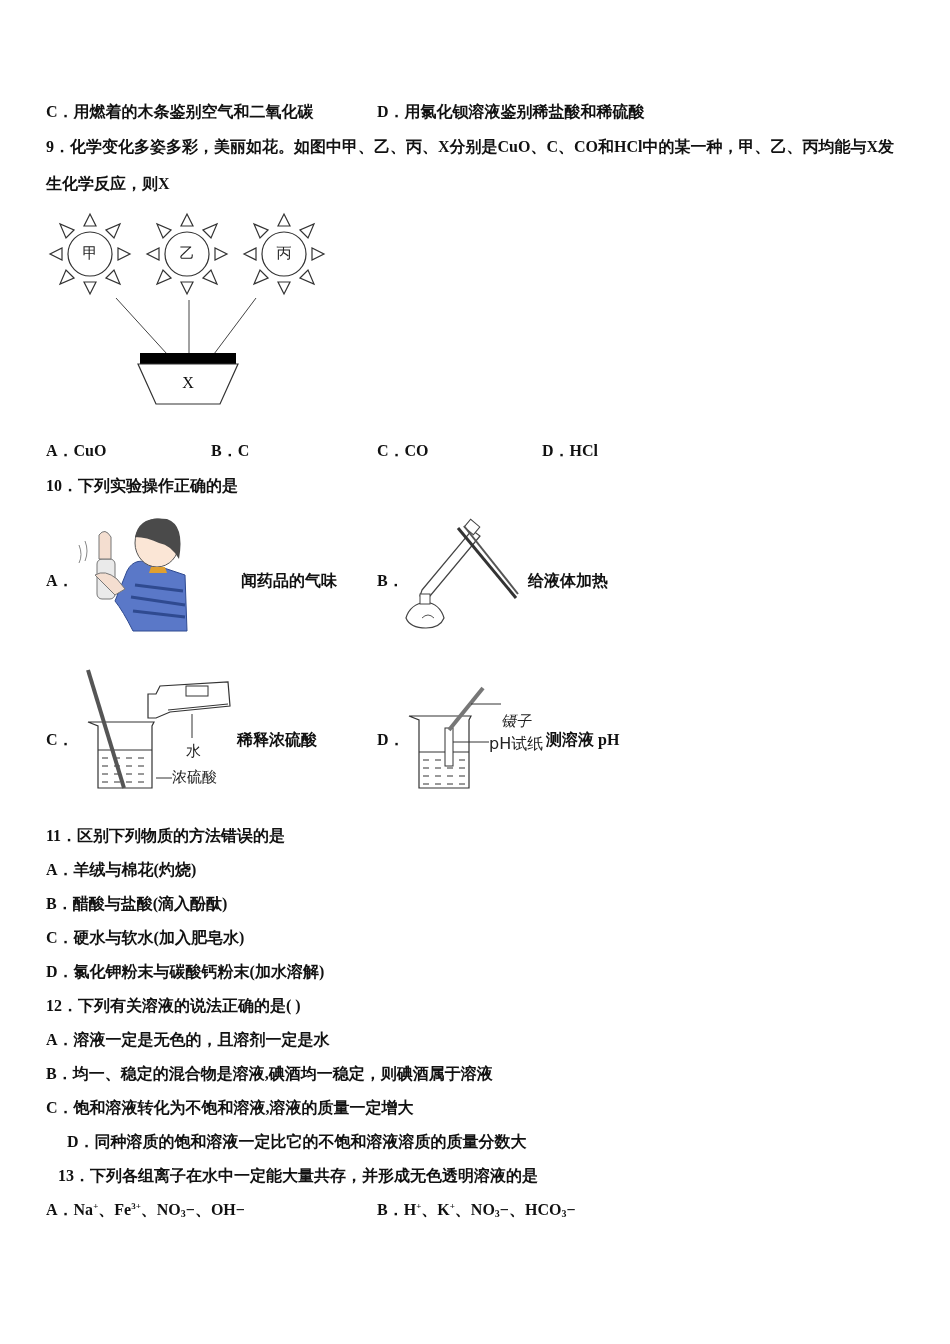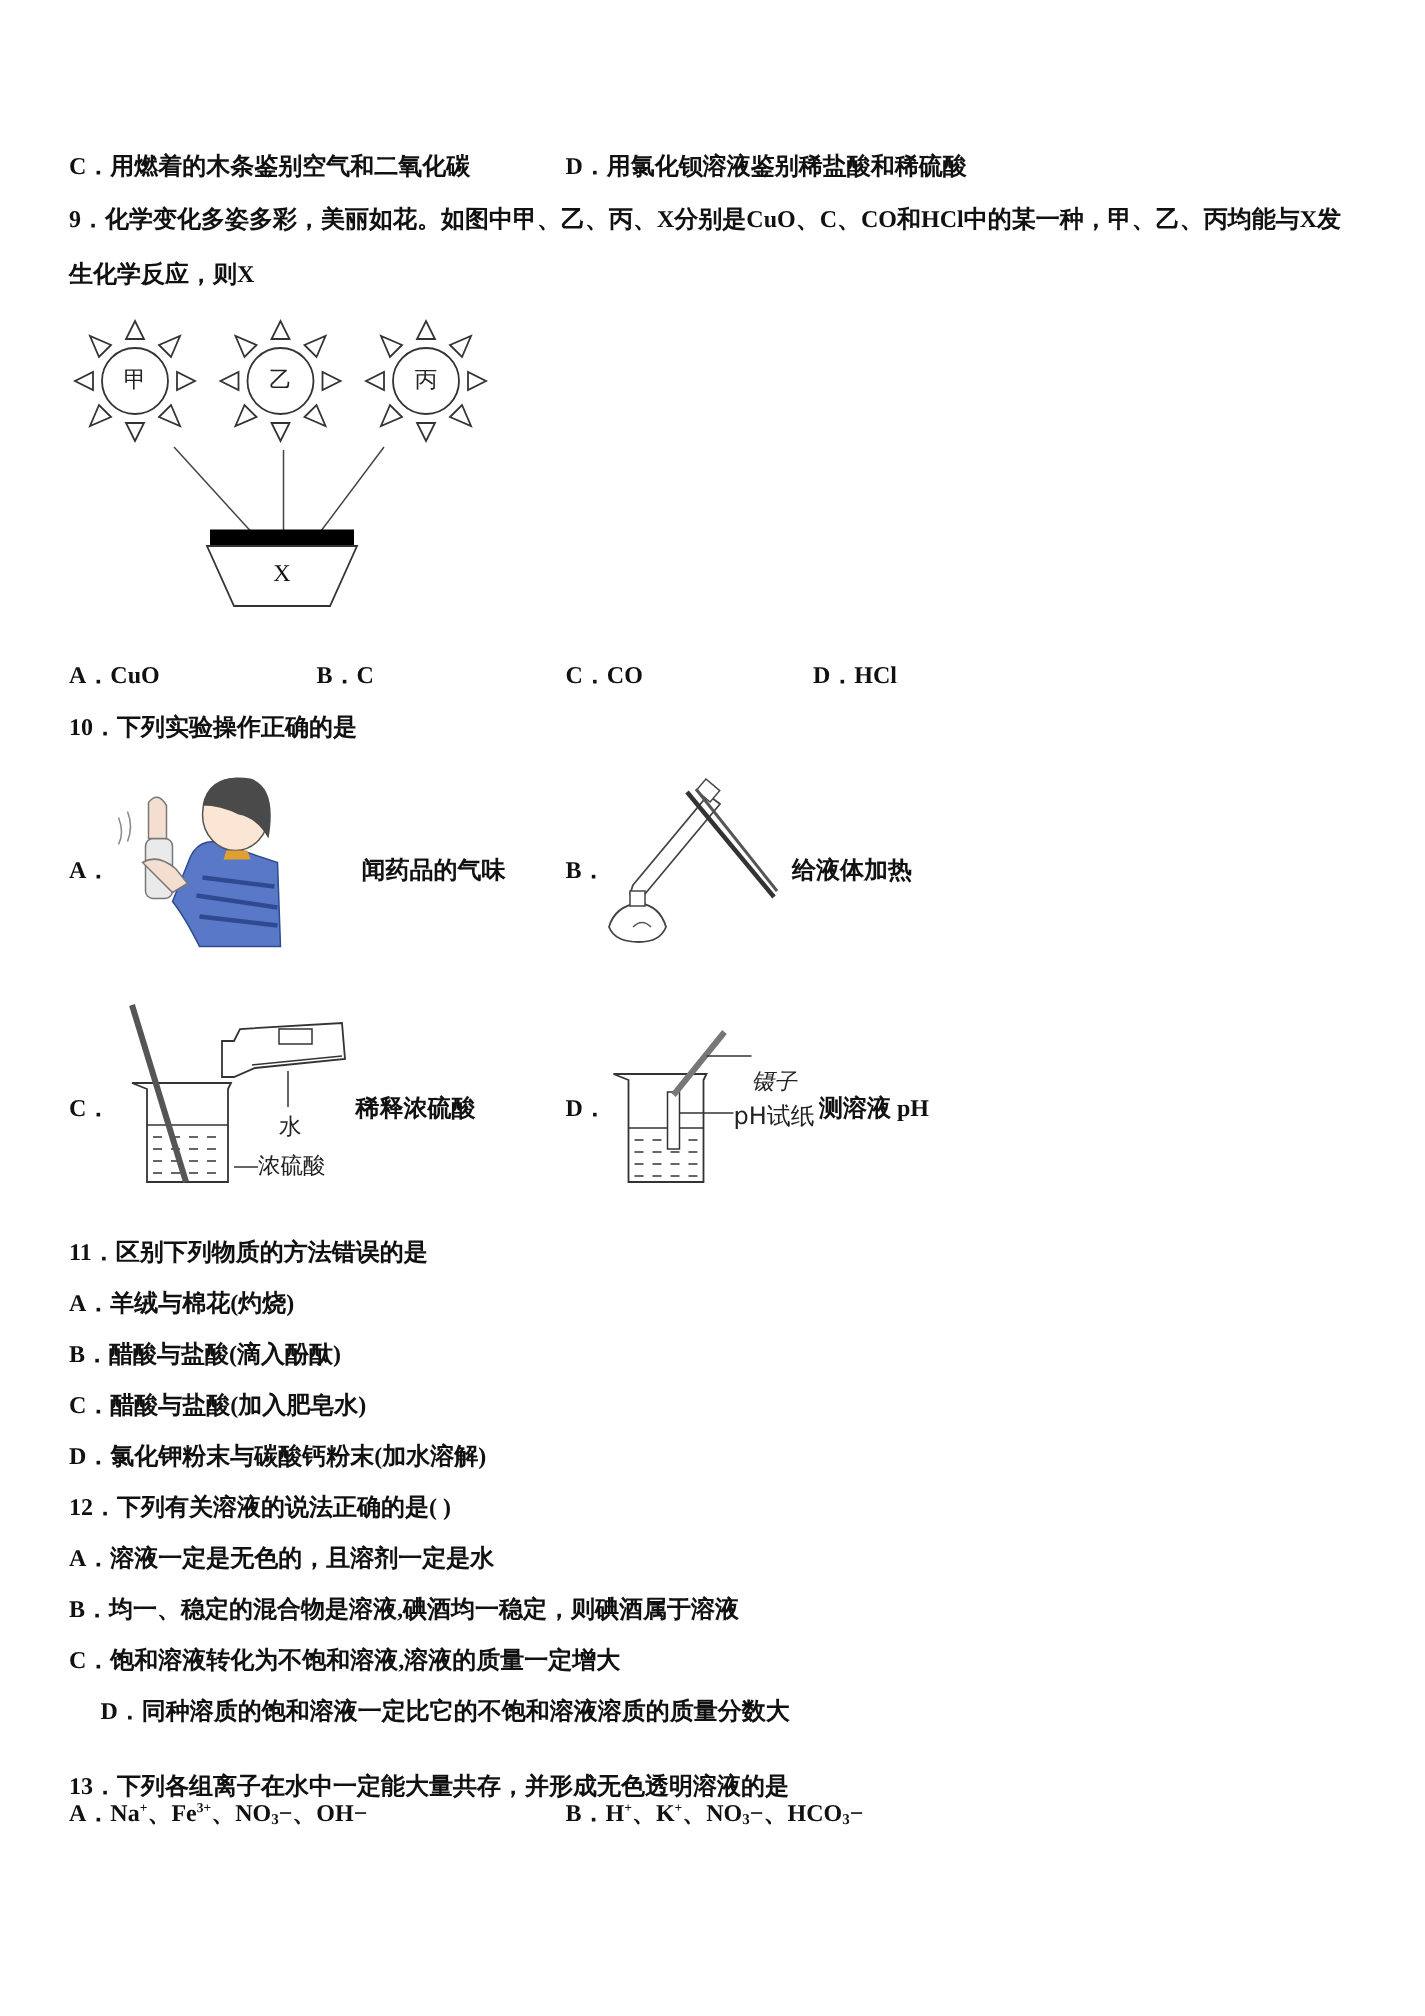--- a/index.html
+++ b/index.html
@@ -165,28 +165,28 @@
     <line x1="48" y1="58" x2="84" y2="58" stroke="#333"></line>
   </svg>
   <div class="abs fig-text" style="left:96px;top:28px;font-style:italic;">镊子</div>
   <div class="abs fig-text" style="left:84px;top:50px;font-size:16px;">pH试纸</div>
 </div>
 <div class="line" style="left:546px;top:730px;">测溶液 pH</div>
 
 <div class="line" style="left:46px;top:826px;">11．区别下列物质的方法错误的是</div>
 <div class="line" style="left:46px;top:860px;"><span>A．</span><span>羊绒与棉花(灼烧)</span></div>
 <div class="line" style="left:46px;top:894px;"><span>B．</span><span>醋酸与盐酸(滴入酚酞)</span></div>
-<div class="line" style="left:46px;top:928px;"><span>C．</span><span>醋酸与盐酸(加入肥皂水)</span></div>
+<div class="line" style="left:46px;top:928px;"><span>C．</span><span>硬水与软水(加入肥皂水)</span></div>
 <div class="line" style="left:46px;top:962px;"><span>D．</span><span>氯化钾粉末与碳酸钙粉末(加水溶解)</span></div>
 
 <div class="line" style="left:46px;top:996px;">12．下列有关溶液的说法正确的是( )</div>
 <div class="line" style="left:46px;top:1030px;"><span>A．</span><span>溶液一定是无色的，且溶剂一定是水</span></div>
 <div class="line" style="left:46px;top:1064px;"><span>B．</span><span>均一、稳定的混合物是溶液,碘酒均一稳定，则碘酒属于溶液</span></div>
 <div class="line" style="left:46px;top:1098px;"><span>C．</span><span>饱和溶液转化为不饱和溶液,溶液的质量一定增大</span></div>
 <div class="line" style="left:46px;top:1132px;margin-left:21px;"><span>D．</span><span>同种溶质的饱和溶液一定比它的不饱和溶液溶质的质量分数大</span></div>
 
-<div class="line" style="left:46px;top:1166px;margin-top:16px;">13．下列各组离子在水中一定能大量共存，并形成无色透明溶液的是</div>
+<div class="line" style="left:58px;top:1166px;">13．下列各组离子在水中一定能大量共存，并形成无色透明溶液的是</div>
 <div class="line" style="left:46px;top:1200px;">
   <span>A．</span><span>Na</span><sup>+</sup><span>、Fe</span><sup>3+</sup><span>、NO</span><sub>3</sub><span>−、OH−</span>
 </div>
 <div class="line" style="left:377px;top:1200px;">
   <span>B．</span><span>H</span><sup>+</sup><span>、K</span><sup>+</sup><span>、NO</span><sub>3</sub><span>−、HCO</span><sub>3</sub><span>−</span>
 </div>
 
 </body></html>

